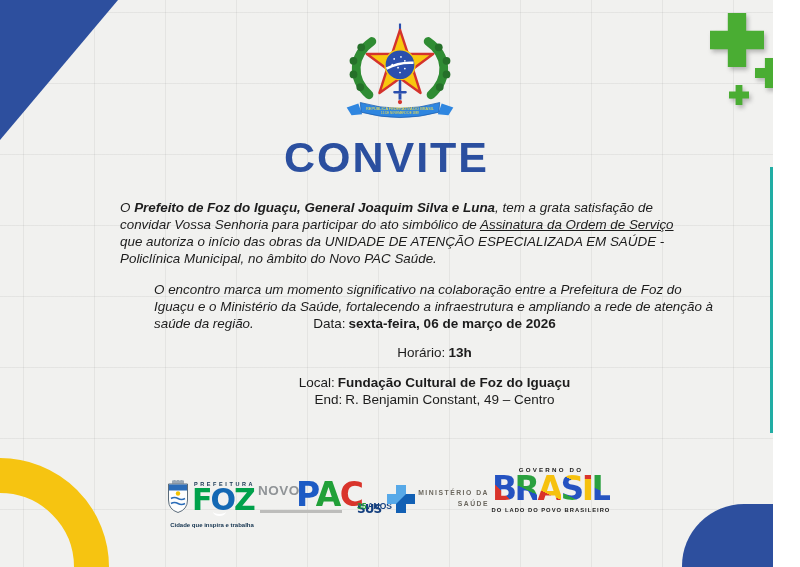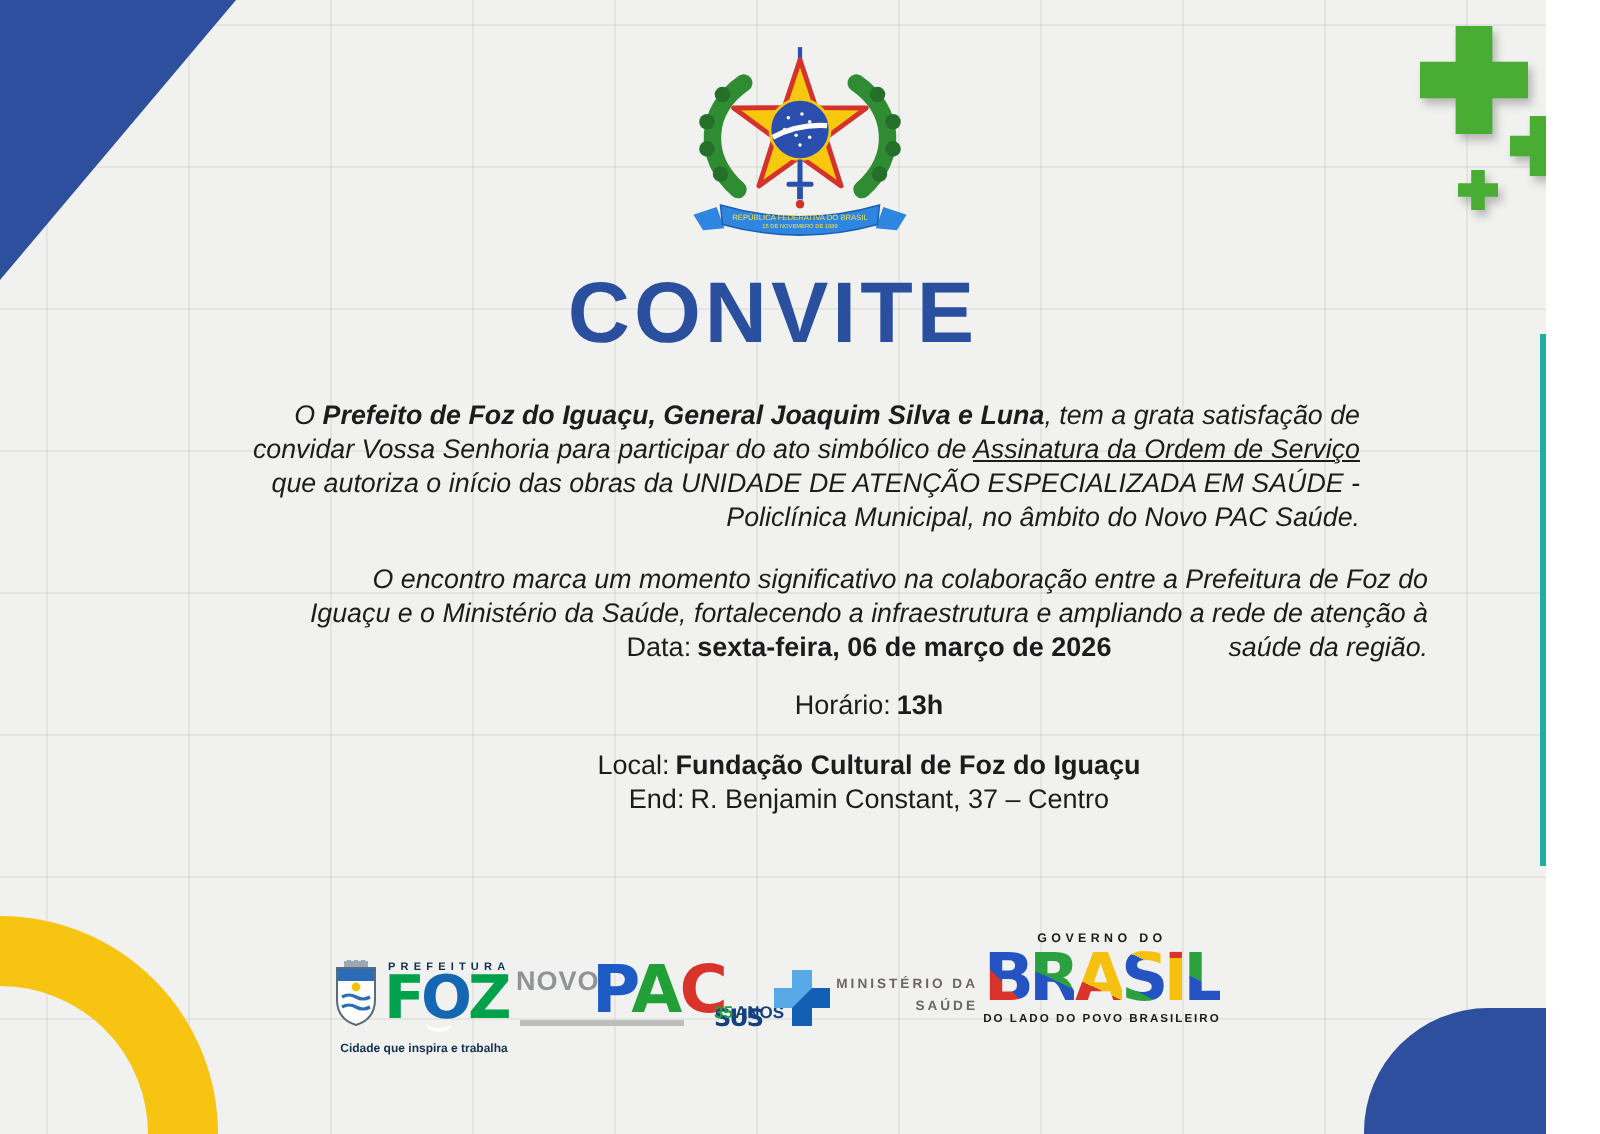--- a/index.html
+++ b/index.html
@@ -25,21 +25,21 @@
     clip-path:polygon(33% 0,67% 0,67% 33%,100% 33%,100% 67%,67% 67%,67% 100%,33% 100%,33% 67%,0 67%,0 33%,33% 33%);}
   .cross-lg{left:710px;top:13px;width:54px;height:54px;}
   .cross-md{left:755px;top:58px;width:30px;height:30px;}
   .cross-sm{left:729px;top:85px;width:20px;height:20px;}
   
   .emblem{position:absolute;left:337px;top:22px;width:126px;height:101px;}
   
   .title{position:absolute;top:133px;left:0;width:100%;text-align:center;
     font-size:43px;font-weight:bold;letter-spacing:2px;color:#2b4f9f;}
   
-  .para{position:absolute;left:120px;width:560px;text-align:right;
+  .para{position:absolute;left:120px;width:560px;text-align:left;
     font-style:italic;font-size:13.4px;line-height:17px;color:#1c1c1c;}
   .p1{top:199px;} .p2{top:281px;margin-left:34px;}
   .b{font-weight:bold;} .u{text-decoration:underline;}
   .detail{position:absolute;left:0;width:100%;text-align:center;font-size:13.5px;margin-left:48px;}
   .d-date{top:316px;} .d-time{top:345px;} .d-place{top:375px;} .d-addr{top:392px;}
   .val{font-weight:bold;margin-left:3px;}
   
   .logo-foz{position:absolute;left:166px;top:477px;width:92px;height:54px;}
   .foz-crest{position:absolute;left:1px;top:3px;}
   .foz-overline{position:absolute;left:28px;top:4px;font-size:5.5px;font-weight:bold;
@@ -156,21 +156,21 @@
   <div class="detail d-date">
     <span class="lbl">Data:</span><span class="val">sexta-feira, 06 de março de 2026</span>
   </div>
   <div class="detail d-time">
     <span class="lbl">Horário:</span><span class="val">13h</span>
   </div>
   <div class="detail d-place">
     <span class="lbl">Local:</span><span class="val">Fundação Cultural de Foz do Iguaçu</span>
   </div>
   <div class="detail d-addr">
-    <span class="lbl">End:</span><span style="margin-left:3px;">R. Benjamin Constant, 37 – Centro</span>
+    <span class="lbl">End:</span><span style="margin-left:3px;">R. Benjamin Constant, 49 – Centro</span>
   </div>
 
   <div class="logo-foz">
     <svg class="foz-crest" width="22" height="34" viewBox="0 0 22 34">
       <rect x="5" y="0.5" width="12" height="3.2" fill="#9aa7b5"></rect>
       <rect x="6.5" y="-0.5" width="2" height="2" fill="#9aa7b5"></rect>
       <rect x="10" y="-0.5" width="2" height="2" fill="#9aa7b5"></rect>
       <rect x="13.5" y="-0.5" width="2" height="2" fill="#9aa7b5"></rect>
       <path d="M1.5,4 H20.5 V20 Q20.5,29.5 11,32.5 Q1.5,29.5 1.5,20 Z" fill="#fdfdfd" stroke="#5a6b7a" stroke-width="1"></path>
       <rect x="2" y="4.5" width="18" height="6" fill="#2b6cb8"></rect>

